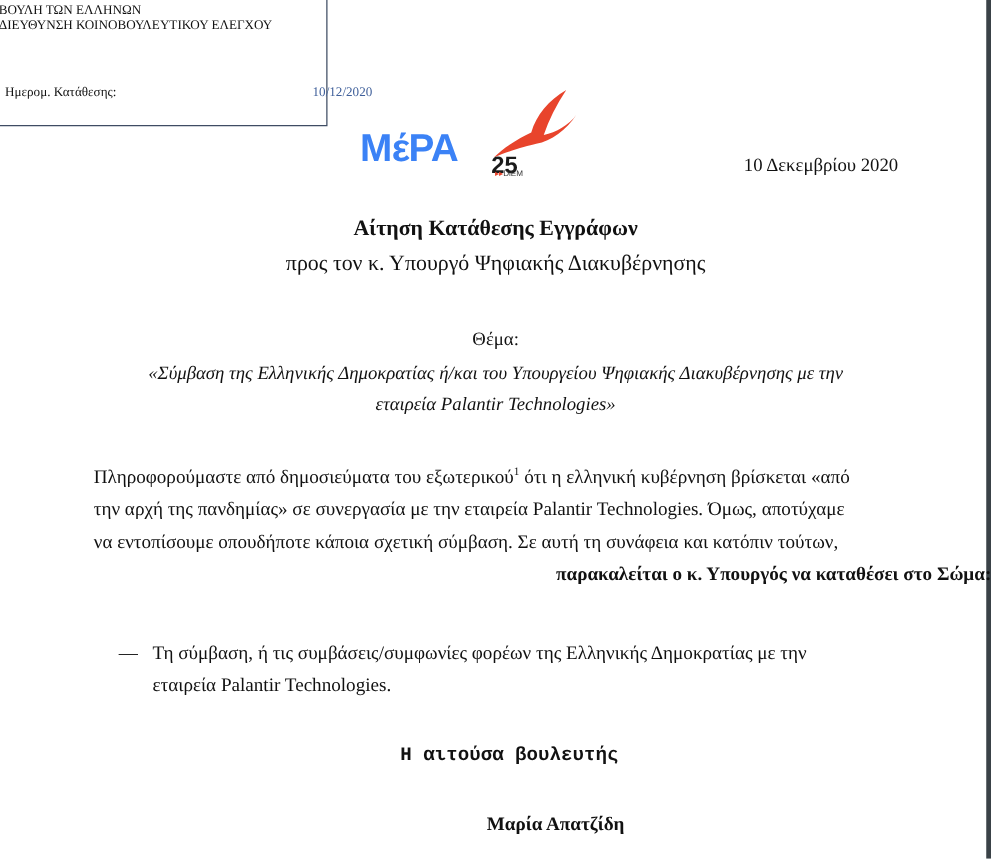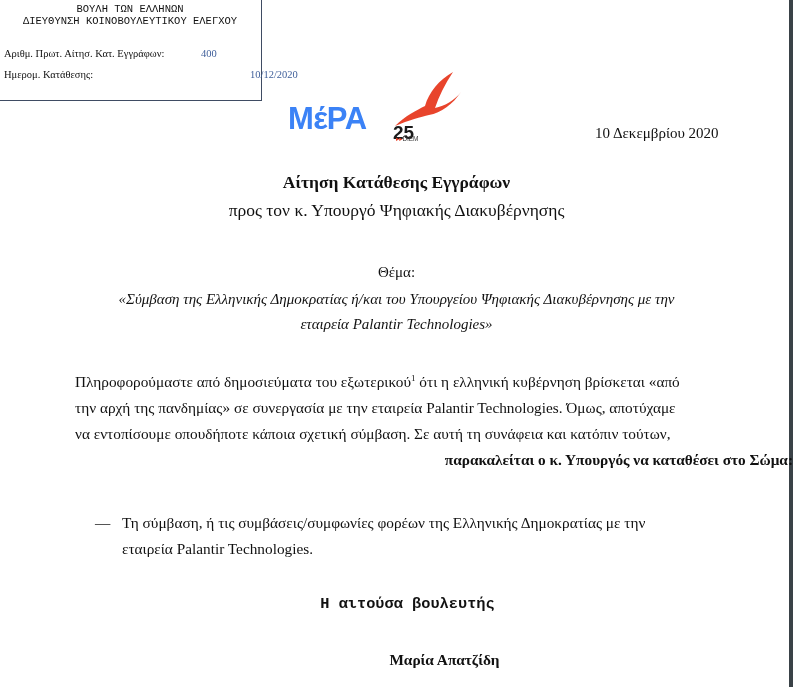--- a/index.html
+++ b/index.html
@@ -11,21 +11,21 @@
     }
     .scroll-edge {
       position: absolute; top: 0; right: 0; width: 4px; height: 687px;
       background: #3a4247;
     }
     .stamp-box {
       position: absolute; left: -2px; top: -2px; width: 264px; height: 103px;
       border: 1.5px solid #3f4c63; box-sizing: border-box; background: #fff;
       font-size: 10.5px;
     }
-    .stamp-head { text-align: center; line-height: 12px; margin-top: 4px; font-family: Liberation Mono, monospace; }
+    .stamp-head { line-height: 12px; margin-top: 4px; }
     .stamp-row { position: absolute; left: 5px; right: 6px; height: 14px; }
     .stamp-row .lbl { position: absolute; left: 0; top: 0; }
     .stamp-row .val { position: absolute; top: 0; color: #3f5f9a; }
     .row1 { top: 49px; }
     .row2 { top: 70px; }
     .row1 .val { left: 197px; }
     .row2 .val { left: 198px; margin-left: 48px; }
 
     .logo { position: absolute; left: 285px; top: 68px; width: 175px; height: 80px; }
     .logo-text {
@@ -71,24 +71,20 @@
 </head>
 <body>
 
 <div class="scroll-edge"></div>
 
 <div class="stamp-box">
   <div class="stamp-head">
     <div>ΒΟΥΛΗ ΤΩΝ ΕΛΛΗΝΩΝ</div>
     <div>ΔΙΕΥΘΥΝΣΗ ΚΟΙΝΟΒΟΥΛΕΥΤΙΚΟΥ ΕΛΕΓΧΟΥ</div>
   </div>
-  <div class="stamp-row row1">
-    <span class="lbl">Αριθμ. Πρωτ. Αίτησ. Κατ. Εγγράφων:</span>
-    <span class="val">400</span>
-  </div>
   <div class="stamp-row row2">
     <span class="lbl">Ημερομ. Κατάθεσης:</span>
     <span class="val">10/12/2020</span>
   </div>
 </div>
 
 <div class="logo">
   <svg class="logo-bird" width="70" height="70" viewBox="0 0 70 70">
     <path d="M58 2 C44 10 34 22 30 36 C22 40 10 46 0 56 C14 50 26 47 34 45 C46 43 58 34 66 22 C60 30 50 36 40 38 C44 26 50 14 58 2 Z" fill="#e8442c"></path>
   </svg>

